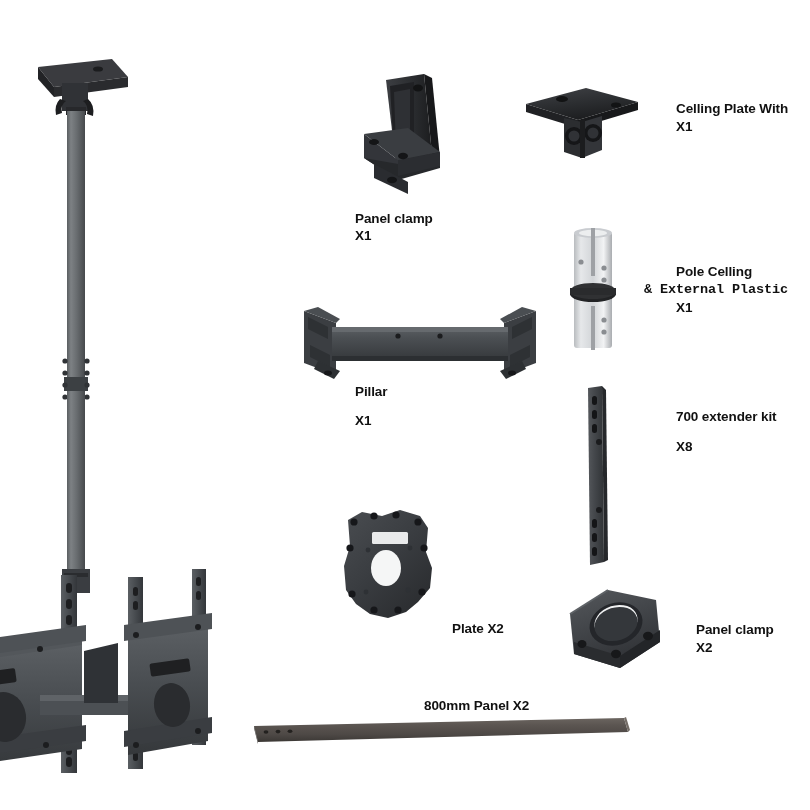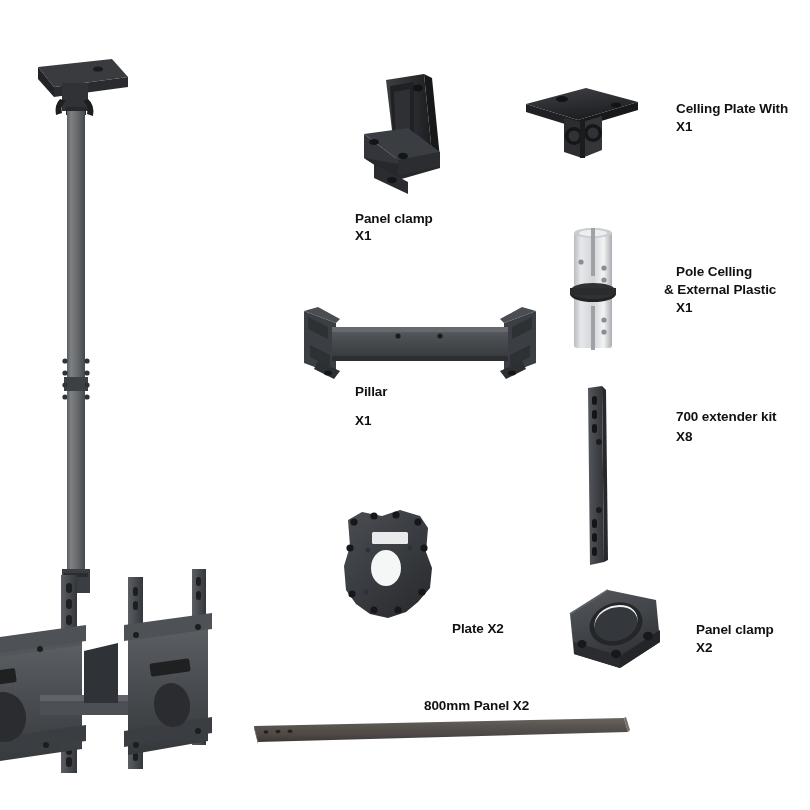--- a/index.html
+++ b/index.html
@@ -240,21 +240,21 @@
       <circle cx="38" cy="56" r="2.6" fill="#8a8d91"></circle>
       <circle cx="38" cy="96" r="2.6" fill="#8a8d91"></circle>
       <circle cx="38" cy="108" r="2.6" fill="#8a8d91"></circle>
 
       <ellipse cx="27" cy="70" rx="23" ry="8" fill="#222325"></ellipse>
       <ellipse cx="27" cy="67" rx="23" ry="8" fill="#303133"></ellipse>
       <rect x="4" y="64" width="46" height="7" fill="#2a2b2d"></rect>
     </svg>
   </div>
   <div class="label" style="left:676px; top:263px;"><span>Pole Celling</span></div>
-  <div class="label" style="left:664px; top:281px;"><span>&amp; External Plastic</span></div>
+  <div class="label" style="left:644px; top:281px;font-family:Liberation Mono, monospace;"><span>&amp; External Plastic</span></div>
   <div class="label" style="left:676px; top:299px;"><span>X1</span></div>
 
   <div class="part" style="left:300px; top:305px; width:240px; height:78px;">
     <svg width="240" height="78" viewBox="0 0 240 78">
       <defs>
         <linearGradient id="pbG" x1="0" y1="0" x2="0" y2="1">
           <stop offset="0%" stop-color="#5d6165"></stop>
           <stop offset="30%" stop-color="#4c5054"></stop>
           <stop offset="100%" stop-color="#34373a"></stop>
         </linearGradient>
@@ -305,21 +305,21 @@
         <rect x="10" y="38" width="5" height="9" rx="2.5"></rect>
         <rect x="10" y="133" width="5" height="9" rx="2.5"></rect>
         <rect x="10" y="147" width="5" height="9" rx="2.5"></rect>
         <rect x="10" y="161" width="5" height="9" rx="2.5"></rect>
       </g>
       <circle cx="17" cy="56" r="3" fill="#1a1b1d"></circle>
       <circle cx="17" cy="124" r="3" fill="#1a1b1d"></circle>
     </svg>
   </div>
   <div class="label" style="left:676px; top:408px;"><span>700 extender kit</span></div>
-  <div class="label" style="left:676px; top:428px;"><span>X8</span></div>
+  <div class="label" style="left:676px; top:438px;"><span>X8</span></div>
 
   <div class="part" style="left:336px; top:506px; width:106px; height:118px;">
     <svg width="106" height="118" viewBox="0 0 106 118">
       <defs>
         <linearGradient id="vpG" x1="0" y1="0" x2="0.8" y2="1">
           <stop offset="0%" stop-color="#4a4d51"></stop>
           <stop offset="50%" stop-color="#3a3d41"></stop>
           <stop offset="100%" stop-color="#2a2c2f"></stop>
         </linearGradient>
       </defs>

